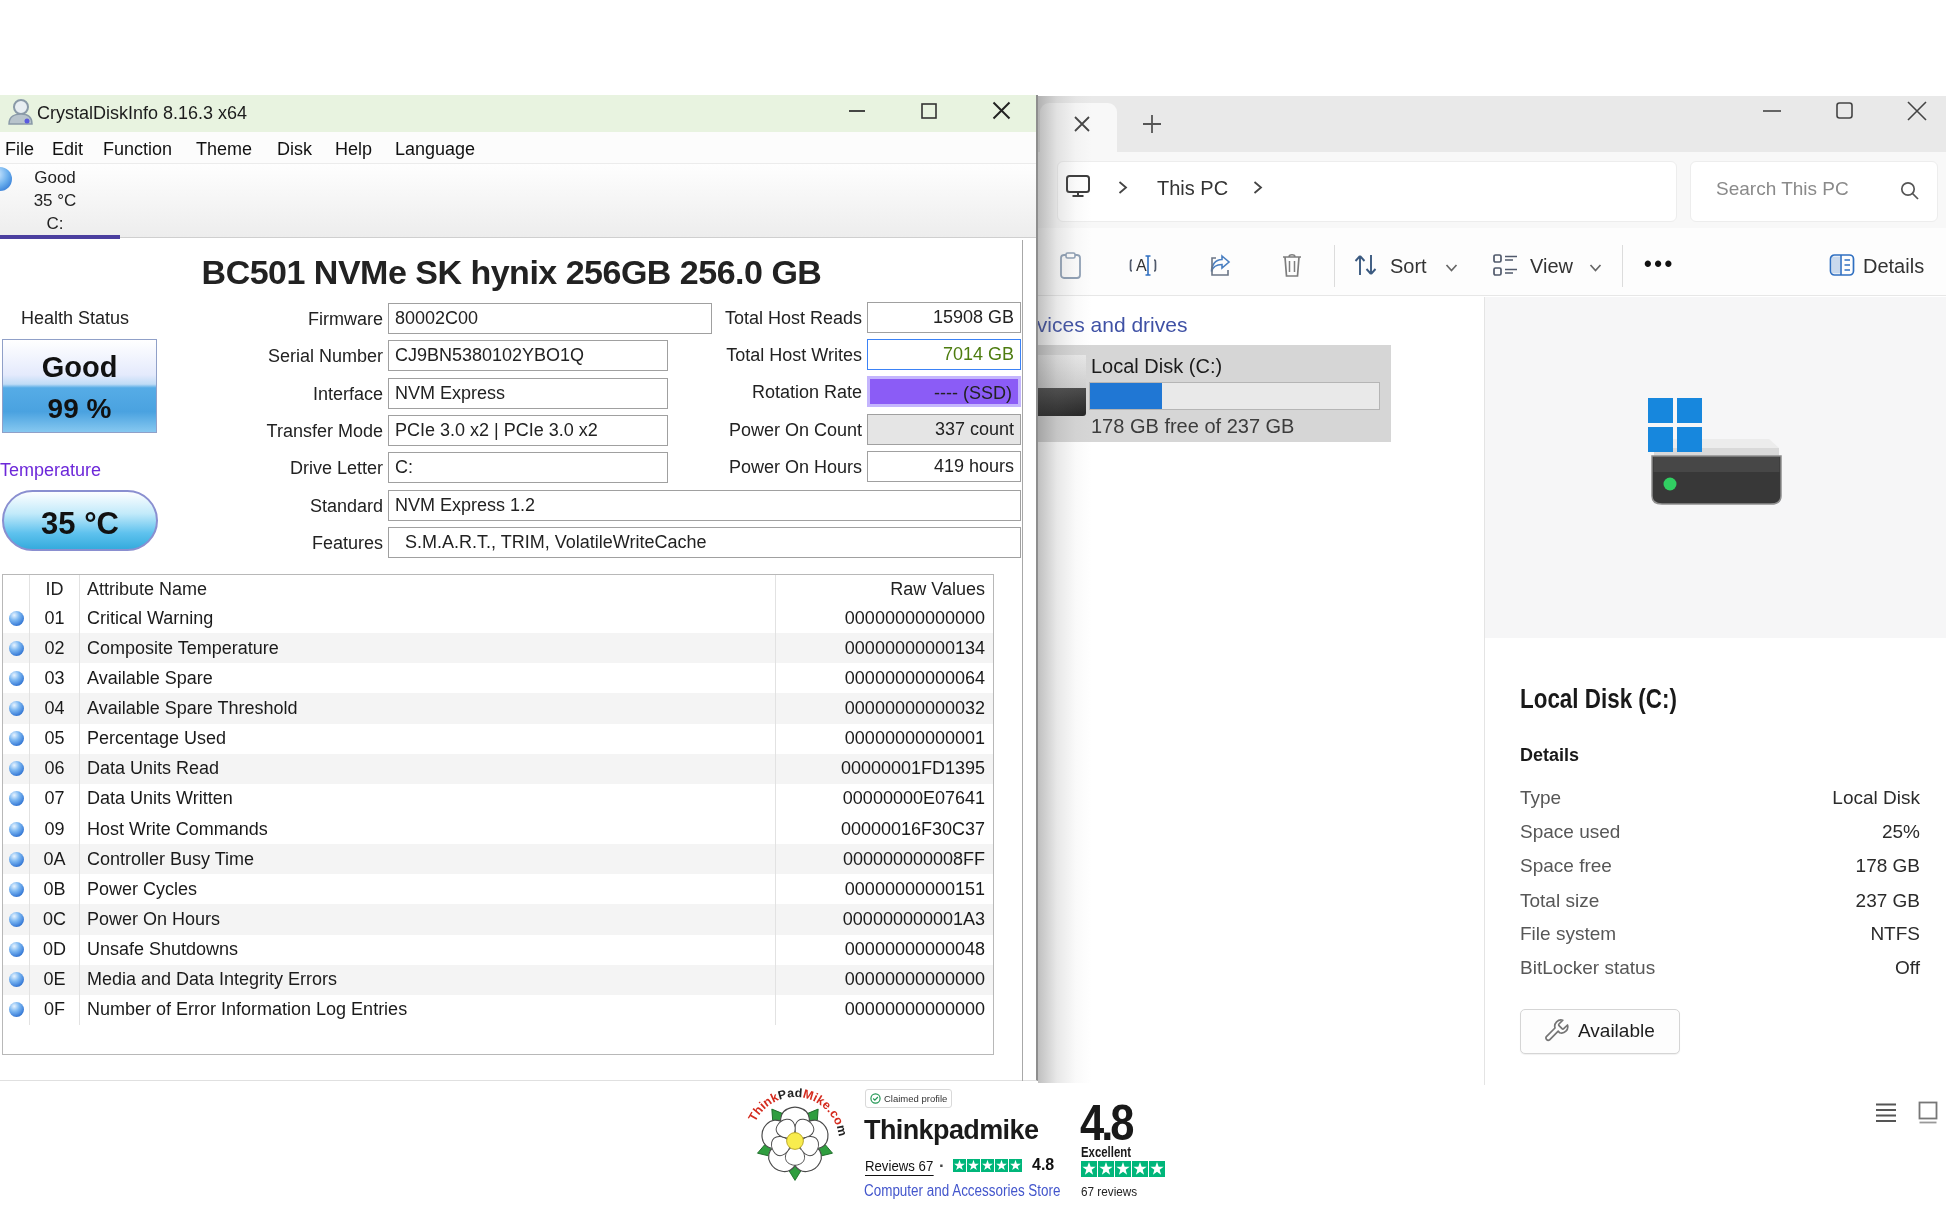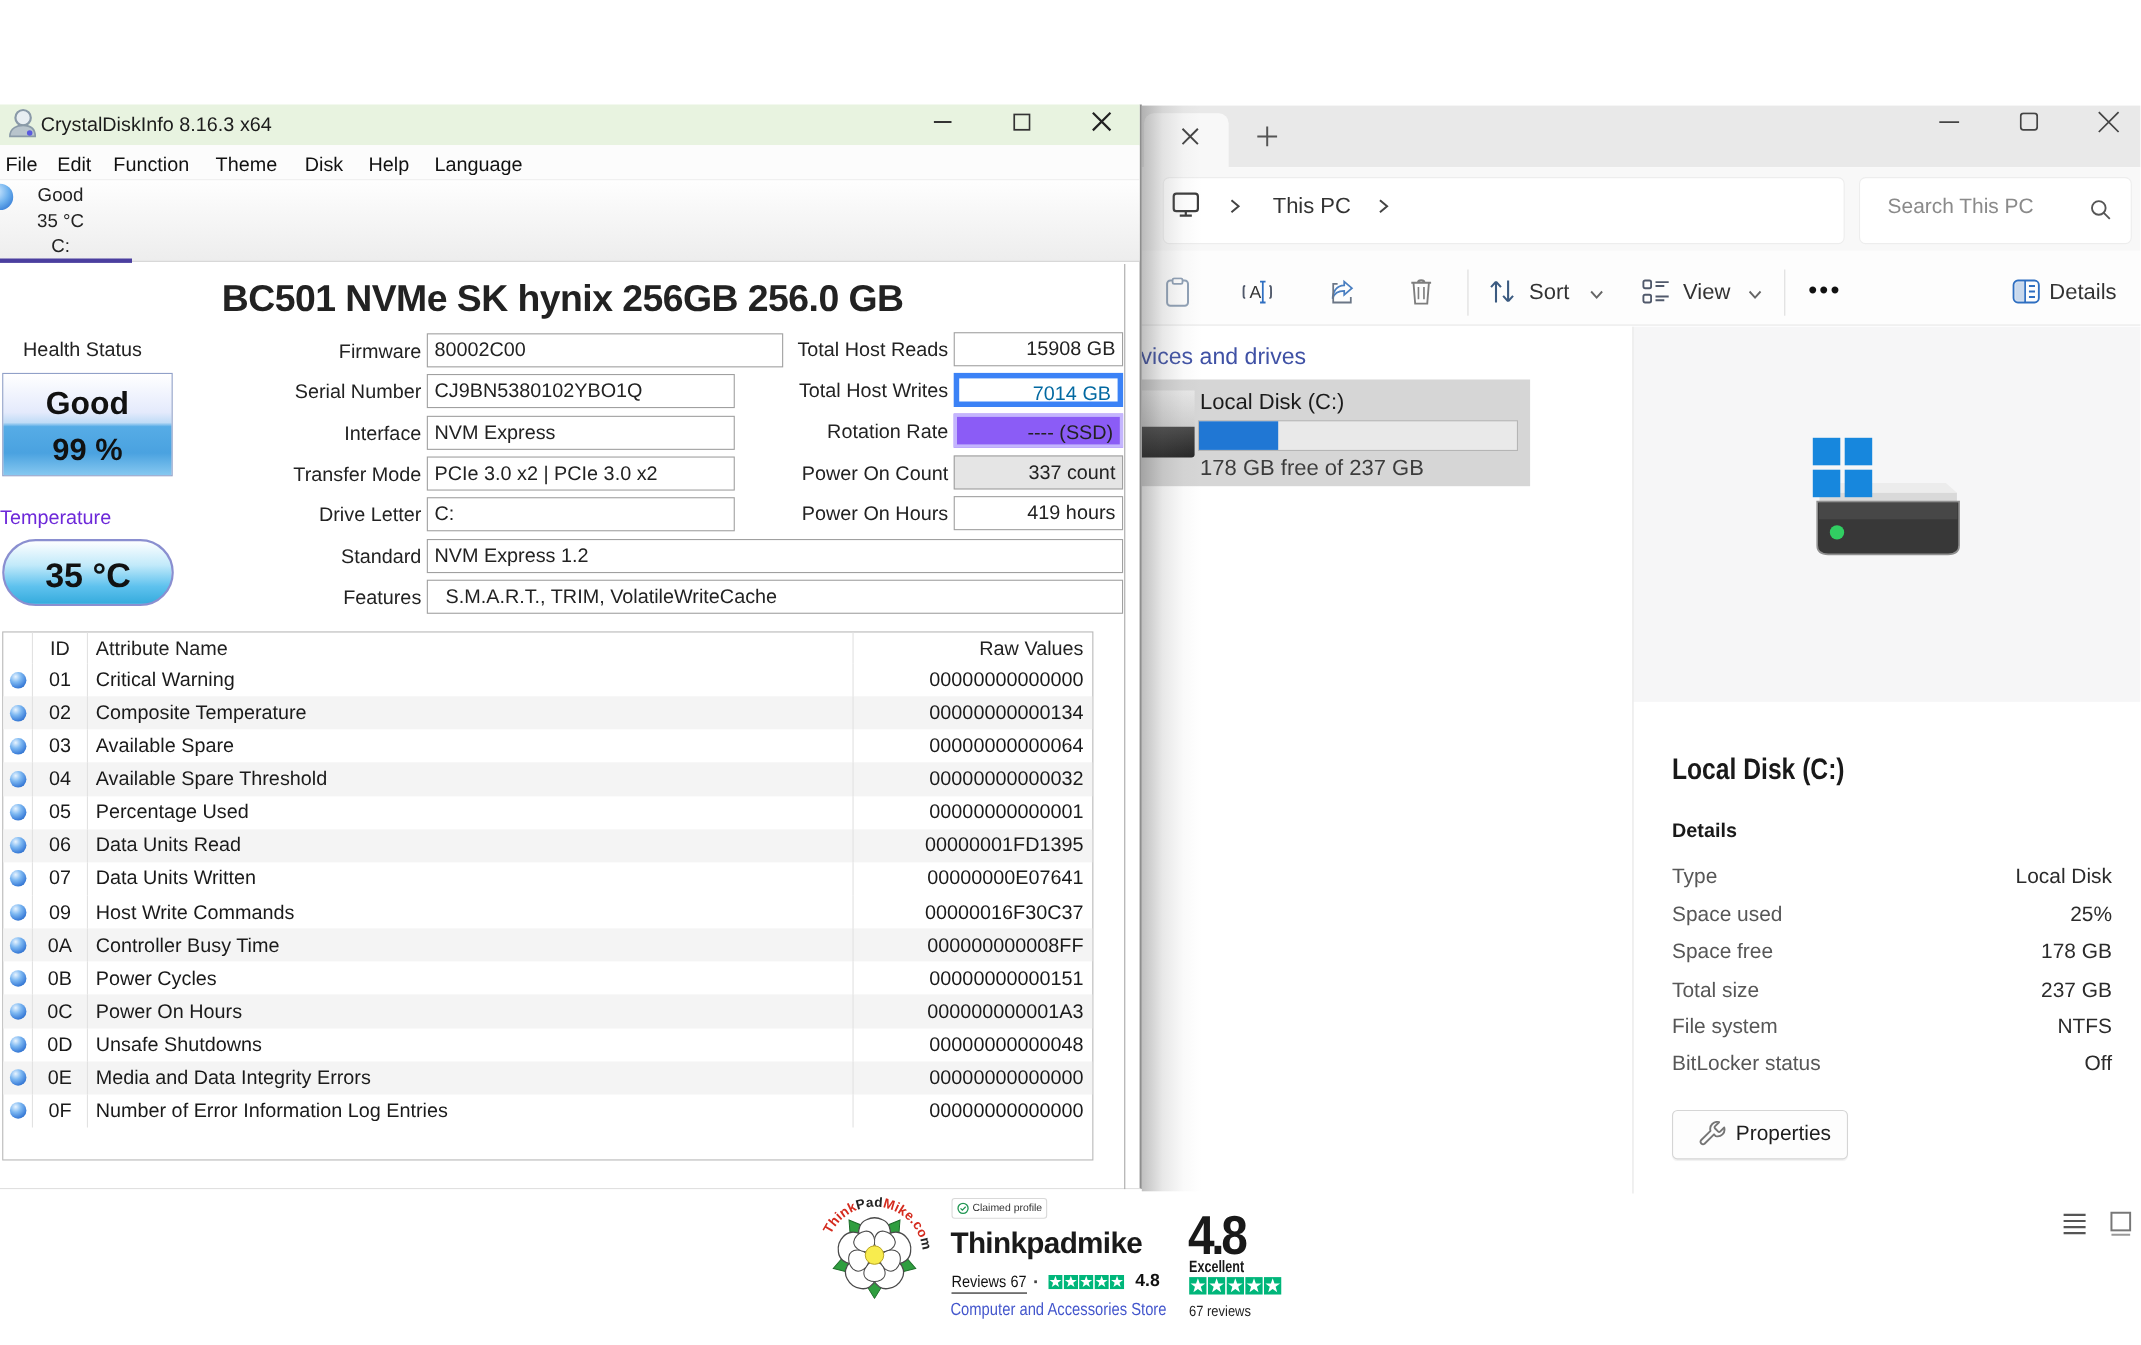--- a/index.html
+++ b/index.html
@@ -155,21 +155,21 @@
   <div class="abs" style="left:1720px;top:821px;width:200px;text-align:right;font-size:19px;color:#2b2b2b">25%</div>
   <div class="abs" style="left:1720px;top:855px;width:200px;text-align:right;font-size:19px;color:#2b2b2b">178 GB</div>
   <div class="abs" style="left:1720px;top:890px;width:200px;text-align:right;font-size:19px;color:#2b2b2b">237 GB</div>
   <div class="abs" style="left:1720px;top:923px;width:200px;text-align:right;font-size:19px;color:#2b2b2b">NTFS</div>
   <div class="abs" style="left:1720px;top:957px;width:200px;text-align:right;font-size:19px;color:#2b2b2b">Off</div>
 
   <div class="abs" style="left:1520px;top:1009px;width:160px;height:45px;background:#fdfdfd;border:1px solid #d5d5d5;border-radius:5px;box-shadow:0 1px 1px rgba(0,0,0,0.06)"></div>
   <svg class="abs" style="left:1543px;top:1019px" width="26" height="26" viewBox="0 0 26 26">
       <path d="M15.2 12.2 L6.6 20.8 a2.3 2.3 0 0 1-3.2-3.2 L12 9 a6.3 6.3 0 0 1 7.8-7.8 L16 5 a1.2 1.2 0 0 0 0 1.7 l3 3 a1.2 1.2 0 0 0 1.7 0 L24.5 6 a6.3 6.3 0 0 1-7.8 7.8 Z" fill="none" stroke="#757575" stroke-width="1.7" stroke-linejoin="round"></path>
     </svg>
-  <div class="abs" style="left:1578px;top:1020px;font-size:19px;color:#1d1d1d">Properties</div>
+  <div class="abs" style="left:1578px;top:1020px;font-size:19px;color:#1d1d1d">Available</div>
 
   <svg class="abs" style="left:1874px;top:1102px" width="24" height="22" viewBox="0 0 24 22">
       <path d="M2 2.5 H22 M2 8 H22 M2 13.5 H22 M2 19 H22" stroke="#555" stroke-width="2"></path>
     </svg>
   <svg class="abs" style="left:1918px;top:1101px" width="20" height="24" viewBox="0 0 20 24">
       <rect x="1.5" y="1.5" width="17" height="16" stroke="#777" stroke-width="1.8" fill="none"></rect>
       <path d="M1.5 21.5 H18.5" stroke="#999" stroke-width="1.8"></path>
     </svg>
 </div>
 
@@ -237,21 +237,21 @@
   <div class="abs" style="left:388px;top:452px;width:280px;height:31px;border:1px solid #a0a0a0;background:#fff;font-size:18px;color:#222;line-height:29px;padding-left:6px">C:</div>
   <div class="abs" style="left:388px;top:490px;width:633px;height:31px;border:1px solid #a0a0a0;background:#fff;font-size:18px;color:#222;line-height:29px;padding-left:6px">NVM Express 1.2</div>
   <div class="abs" style="left:388px;top:527px;width:633px;height:31px;border:1px solid #a0a0a0;background:#fff;font-size:18px;color:#222;line-height:29px;padding-left:16px">S.M.A.R.T., TRIM, VolatileWriteCache</div>
 
   <div class="abs" style="left:662px;top:308px;width:200px;text-align:right;font-size:18px;color:#222">Total Host Reads</div>
   <div class="abs" style="left:662px;top:345px;width:200px;text-align:right;font-size:18px;color:#222">Total Host Writes</div>
   <div class="abs" style="left:662px;top:382px;width:200px;text-align:right;font-size:18px;color:#222">Rotation Rate</div>
   <div class="abs" style="left:662px;top:420px;width:200px;text-align:right;font-size:18px;color:#222">Power On Count</div>
   <div class="abs" style="left:662px;top:457px;width:200px;text-align:right;font-size:18px;color:#222">Power On Hours</div>
   <div class="abs" style="left:867px;top:302px;width:154px;height:31px;border:1px solid #a0a0a0;background:#fff;font-size:18px;color:#222;line-height:29px;text-align:right;padding-right:6px">15908 GB</div>
-  <div class="abs" style="left:867px;top:339px;width:154px;height:31px;border:5px solid #3b82f6;background:#fff;font-size:18px;color:#0369a1;line-height:29px;text-align:right;padding-right:6px">7014 GB</div>
+  <div class="abs" style="left:867px;top:339px;width:154px;height:31px;border:1px solid #3b82f6;background:#fff;font-size:18px;color:#4d7c0f;line-height:29px;text-align:right;padding-right:6px">7014 GB</div>
   <div class="abs" style="left:867px;top:376px;width:154px;height:31px;border:3px solid #c4b5fd;background:#8b5cf6;font-size:18px;color:#222;line-height:29px;text-align:right;padding-right:6px">---- (SSD)</div>
   <div class="abs" style="left:867px;top:414px;width:154px;height:31px;border:1px solid #a0a0a0;background:#e5e5e5;font-size:18px;color:#222;line-height:29px;text-align:right;padding-right:6px">337 count</div>
   <div class="abs" style="left:867px;top:451px;width:154px;height:31px;border:1px solid #a0a0a0;background:#fff;font-size:18px;color:#222;line-height:29px;text-align:right;padding-right:6px">419 hours</div>
 
   <div class="abs" style="left:1022px;top:240px;width:1px;height:841px;background:#a8a8a8"></div>
 
   <div id="table" class="abs" style="left:2px;top:574px;width:992px;height:481px;border:1px solid #b8b8b8;background:#fff">
     <div class="trow thead">
         <div class="c1"></div>
         <div class="c2" style="text-align:center">ID</div>

